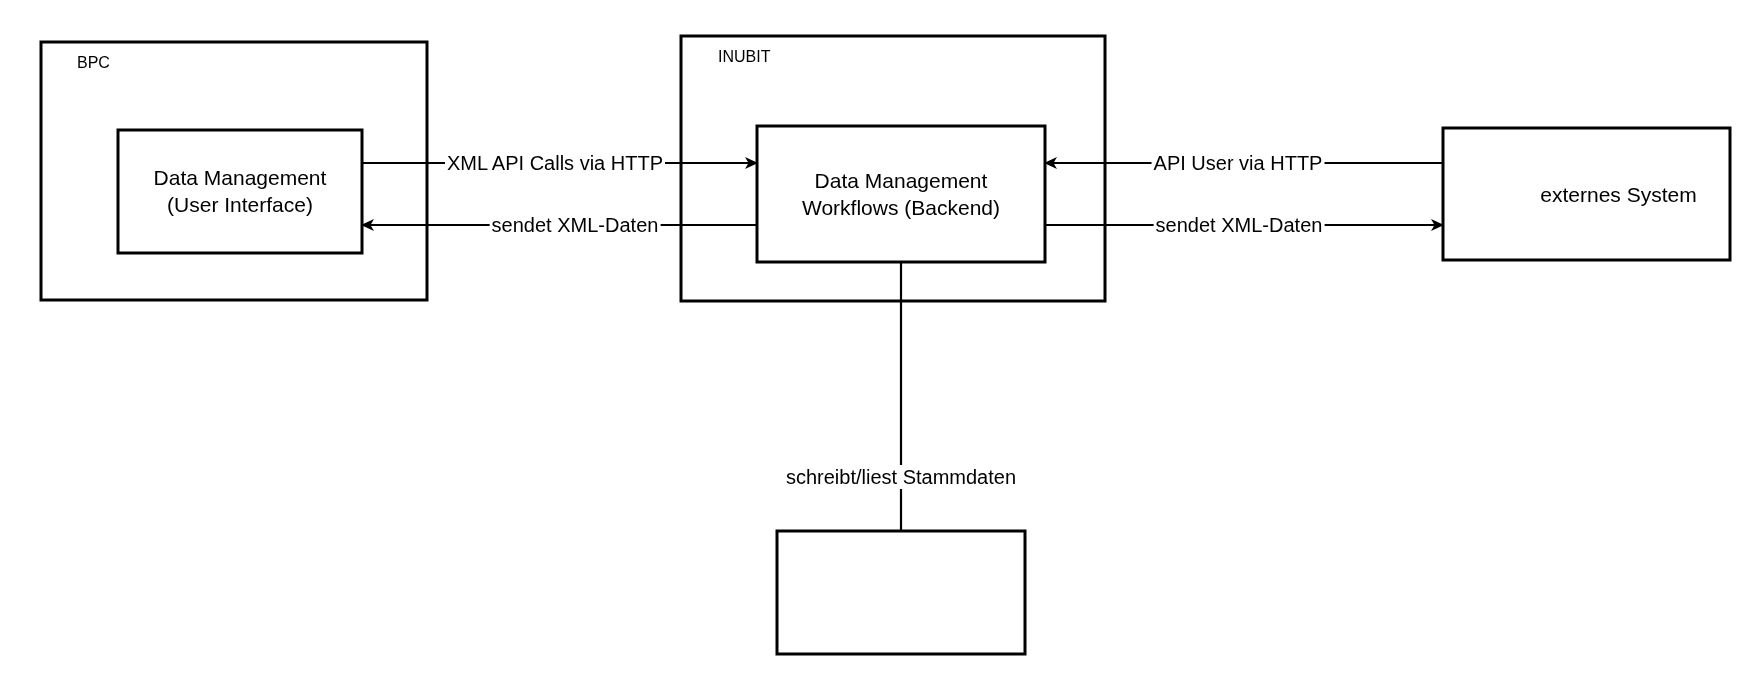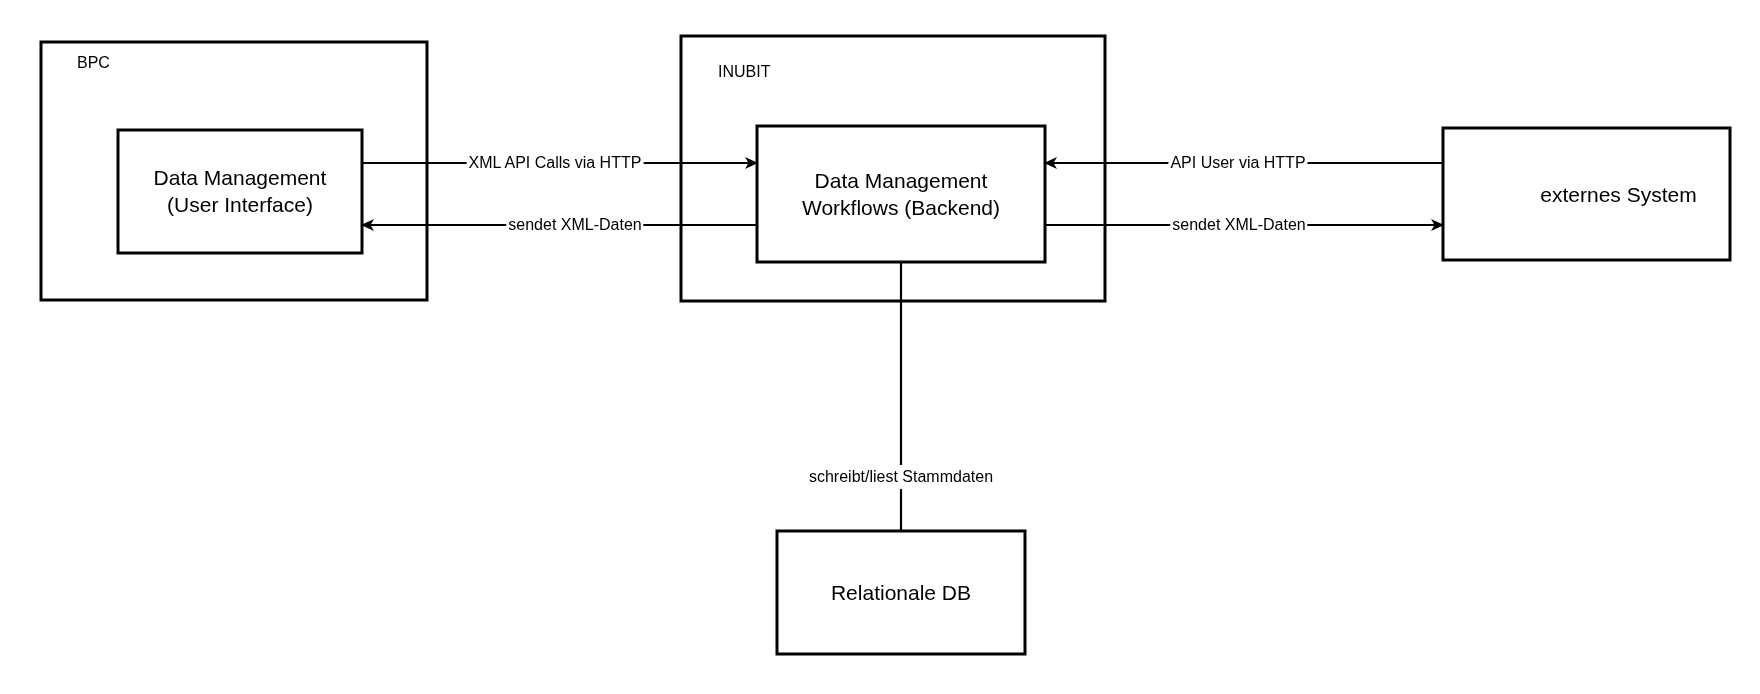--- a/index.html
+++ b/index.html
@@ -35,21 +35,21 @@
     position: absolute;
     color: #000000;
     font-size: 16px;
     line-height: 26px;
     text-align: left;
     white-space: nowrap;
   }
   .edge-label {
     position: absolute;
     color: #000000;
-    font-size: 16px;
+    font-size: 20px;
     line-height: 24px;
     background: #ffffff;
     padding: 0 2px;
     white-space: nowrap;
     transform: translate(-50%, -50%);
   }
 </style>
 </head>
 <body>
 
@@ -83,31 +83,30 @@
 
     <path d="M1443,163 L1045,163" fill="none" stroke="#000000" stroke-width="2.2" marker-end="url(#arrow-left)"></path>
 
     <path d="M1045,225 L1443,225" fill="none" stroke="#000000" stroke-width="2.2" marker-end="url(#arrow-right)"></path>
 
     <path d="M901,262 L901,531" fill="none" stroke="#000000" stroke-width="2.2"></path>
   </svg>
 
   <div class="container-label" style="left:77px; top:50px;">BPC</div>
 
-  <div class="container-label" style="left:718px; top:59px;">INUBIT</div>
+  <div class="container-label" style="left:718px; top:44px;">INUBIT</div>
 
   <div class="node-label" style="left:118px; top:164px; width:244px;">Data Management
 (User Interface)</div>
 
   <div class="node-label" style="left:757px; top:167px; width:288px;">Data Management
 Workflows (Backend)</div>
 
   <div class="node-label" style="left:1443px; top:181px; width:287px;margin-left:32px;">externes System</div>
 
-  <div class="node-label" style="left:777px; top:579px; width:248px;">Relationale DB</div>
 
   <div class="edge-label" style="left:555px; top:163px;">XML API Calls via HTTP</div>
 
   <div class="edge-label" style="left:575px; top:225px;">sendet XML-Daten</div>
 
   <div class="edge-label" style="left:1238px; top:163px;">API User via HTTP</div>
 
   <div class="edge-label" style="left:1239px; top:225px;">sendet XML-Daten</div>
 
   <div class="edge-label" style="left:901px; top:433px;margin-top:44px;">schreibt/liest Stammdaten</div>

